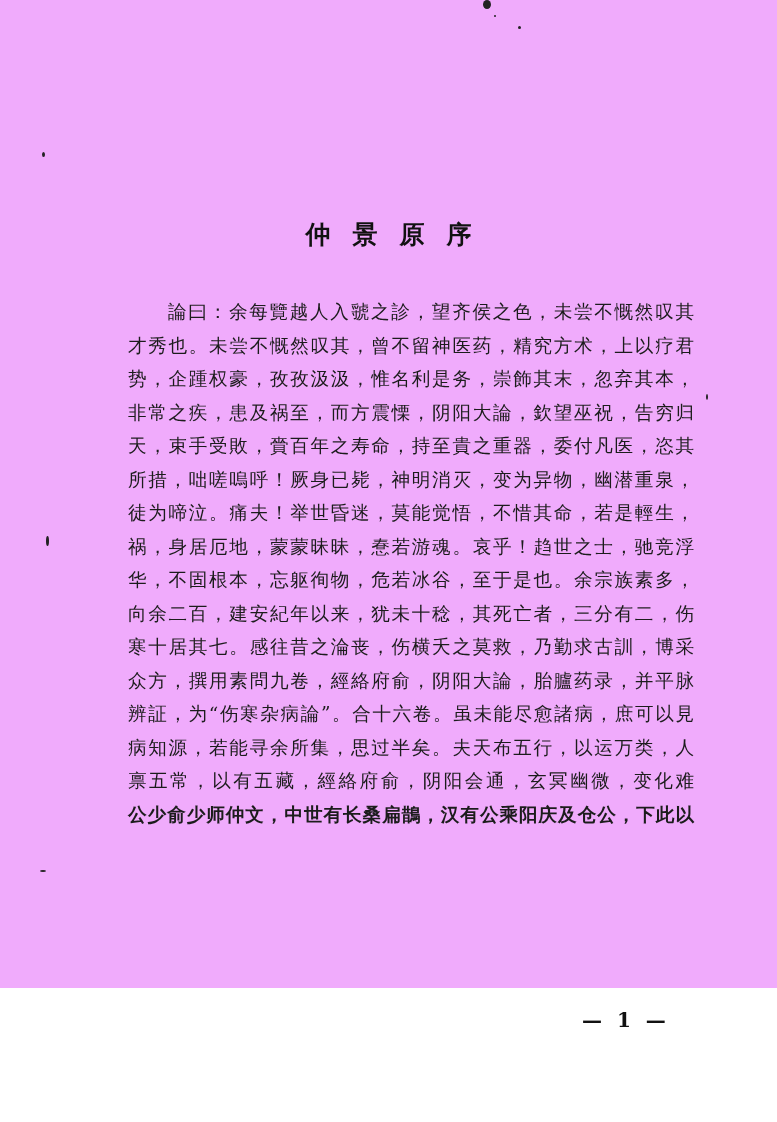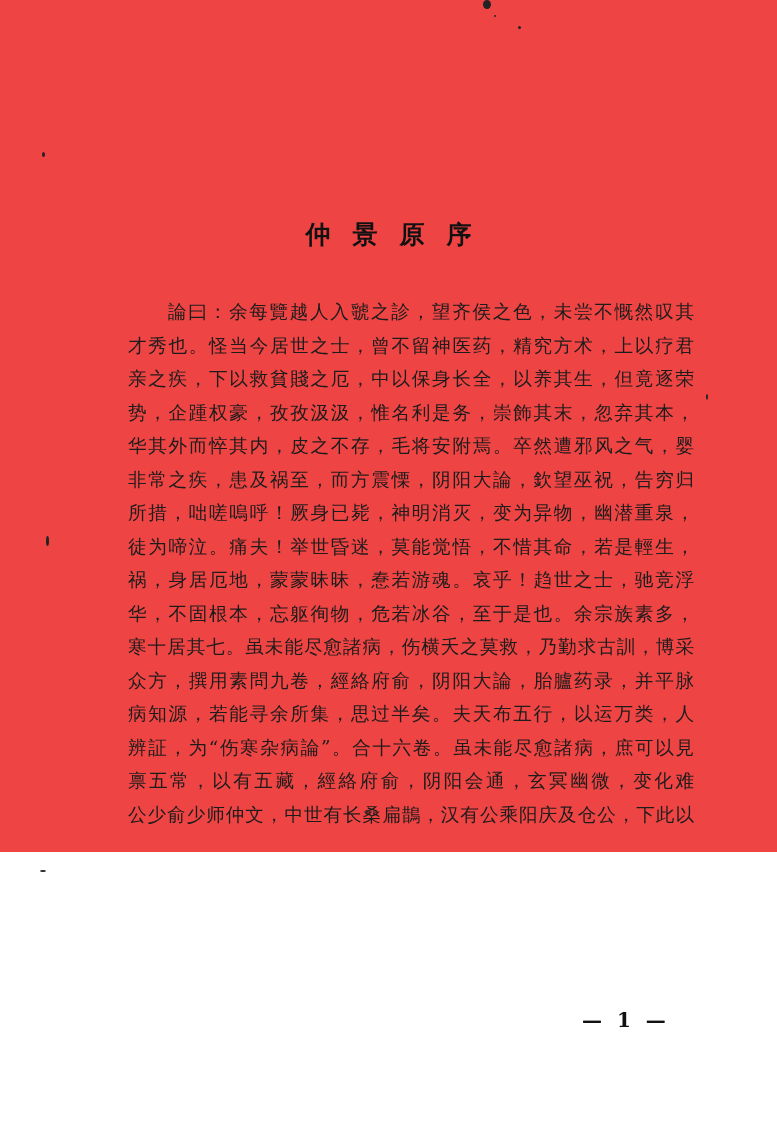--- a/index.html
+++ b/index.html
@@ -11,22 +11,22 @@
       width: 777px;
       height: 1122px;
       position: relative;
       overflow: hidden;
       font-family: "DejaVu Serif", "Liberation Serif", serif;
       color: #1a1a1a;
     }
     .page {
       position: absolute;
       left: 0; top: 0;
-      width: 777px; height: 852px;
-      background: #ef4444;
+      width: 777px; height: 988px;
+      background: #f0abfc;
     }
     .title {
       position: absolute;
       left: 0;
       width: 777px;
       top: 218px;
       text-align: center;
       font-size: 25px;
       font-weight: bold;
       letter-spacing: 22px;
@@ -47,20 +47,21 @@
       white-space: nowrap;
       text-align: justify;
       text-align-last: justify;
       color: #1c1c1c;
     }
     .line.first {
       padding-left: 40px;
     }
     .line.last {
       text-align-last: justify;
+      font-weight: bold;
     }
     .page-number {
       position: absolute;
       left: 582px;
       top: 1008px;
       font-size: 20px;
       font-weight: bold;
       color: #111;
       letter-spacing: 4px;
     }
@@ -80,31 +81,31 @@
   <span class="dot" style="left:518px;top:26px;width:3px;height:3px;"></span>
   <span class="dot" style="left:42px;top:152px;width:3px;height:5px;"></span>
   <span class="dot" style="left:46px;top:536px;width:3px;height:10px;"></span>
   <span class="dot" style="left:40px;top:870px;width:6px;height:2px;"></span>
   <span class="dot" style="left:706px;top:394px;width:2px;height:6px;"></span>
 
   <div class="title">仲景原序</div>
 
   <div class="body-text">
     <div class="line first">論曰：余每覽越人入虢之診，望齐侯之色，未尝不慨然叹其</div>
-    <div class="line">才秀也。怪当今居世之士，曾不留神医药，精究方术，上以疗君</div>
-    <div class="line">亲之疾，下以救貧賤之厄，中以保身长全，以养其生，但竟逐荣</div>
+    <div class="line">才秀也。未尝不慨然叹其，曾不留神医药，精究方术，上以疗君</div>
     <div class="line">势，企踵权豪，孜孜汲汲，惟名利是务，崇飾其末，忽弃其本，</div>
-    <div class="line">华其外而悴其内，皮之不存，毛将安附焉。卒然遭邪风之气，婴</div>
     <div class="line">非常之疾，患及祸至，而方震慄，阴阳大論，欽望巫祝，告穷归</div>
+    <div class="line">天，束手受敗，賫百年之寿命，持至貴之重器，委付凡医，恣其</div>
     <div class="line">所措，咄嗟嗚呼！厥身已毙，神明消灭，变为异物，幽潜重泉，</div>
     <div class="line">徒为啼泣。痛夫！举世昏迷，莫能觉悟，不惜其命，若是輕生，</div>
     <div class="line">祸，身居厄地，蒙蒙昧昧，惷若游魂。哀乎！趋世之士，驰竞浮</div>
     <div class="line">华，不固根本，忘躯徇物，危若冰谷，至于是也。余宗族素多，</div>
-    <div class="line">寒十居其七。虽未能尽愈諸病，伤横夭之莫救，乃勤求古訓，博采</div>
+    <div class="line">向余二百，建安紀年以来，犹未十稔，其死亡者，三分有二，伤</div>
+    <div class="line">寒十居其七。感往昔之淪丧，伤横夭之莫救，乃勤求古訓，博采</div>
     <div class="line">众方，撰用素問九卷，經絡府俞，阴阳大論，胎臚药录，并平脉</div>
+    <div class="line">辨証，为“伤寒杂病論”。合十六卷。虽未能尽愈諸病，庶可以見</div>
     <div class="line">病知源，若能寻余所集，思过半矣。夫天布五行，以运万类，人</div>
-    <div class="line">辨証，为“伤寒杂病論”。合十六卷。虽未能尽愈諸病，庶可以見</div>
     <div class="line">禀五常，以有五藏，經絡府俞，阴阳会通，玄冥幽微，变化难</div>
     <div class="line last">公少俞少师仲文，中世有长桑扁鵲，汉有公乘阳庆及仓公，下此以</div>
   </div>
 
   <div class="page-number">— 1 —</div>
 </div>
 
 </body></html>

